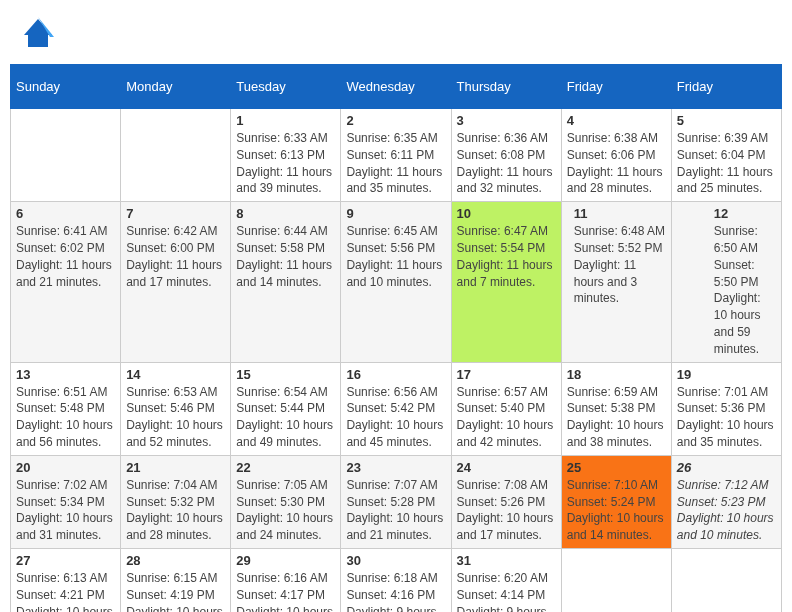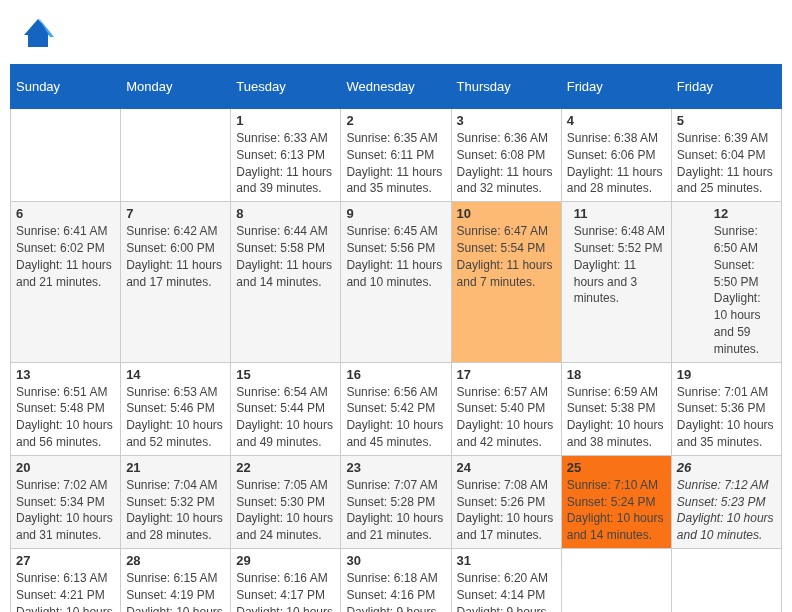--- a/index.html
+++ b/index.html
@@ -151,21 +151,21 @@
           <div class="day-info">Sunrise: 6:42 AM<br>Sunset: 6:00 PM<br>Daylight: 11 hours and 17 minutes.</div>
         </td>
         <td style="background: rgb(245, 245, 245);">
           <span class="day-number">8</span>
           <div class="day-info">Sunrise: 6:44 AM<br>Sunset: 5:58 PM<br>Daylight: 11 hours and 14 minutes.</div>
         </td>
         <td style="background: rgb(245, 245, 245);">
           <span class="day-number">9</span>
           <div class="day-info">Sunrise: 6:45 AM<br>Sunset: 5:56 PM<br>Daylight: 11 hours and 10 minutes.</div>
         </td>
-        <td style="background: #fdba74; margin-left: 18px;">
+        <td style="background: #bef264; margin-left: 18px;">
           <span class="day-number">10</span>
           <div class="day-info">Sunrise: 6:47 AM<br>Sunset: 5:54 PM<br>Daylight: 11 hours and 7 minutes.</div>
         </td>
         <td style="background: rgb(245, 245, 245); padding-left: 12px;">
           <span class="day-number">11</span>
           <div class="day-info">Sunrise: 6:48 AM<br>Sunset: 5:52 PM<br>Daylight: 11 hours and 3 minutes.</div>
         </td>
         <td style="background: rgb(245, 245, 245); padding-left: 42px;">
           <span class="day-number">12</span>
           <div class="day-info">Sunrise: 6:50 AM<br>Sunset: 5:50 PM<br>Daylight: 10 hours and 59 minutes.</div>

